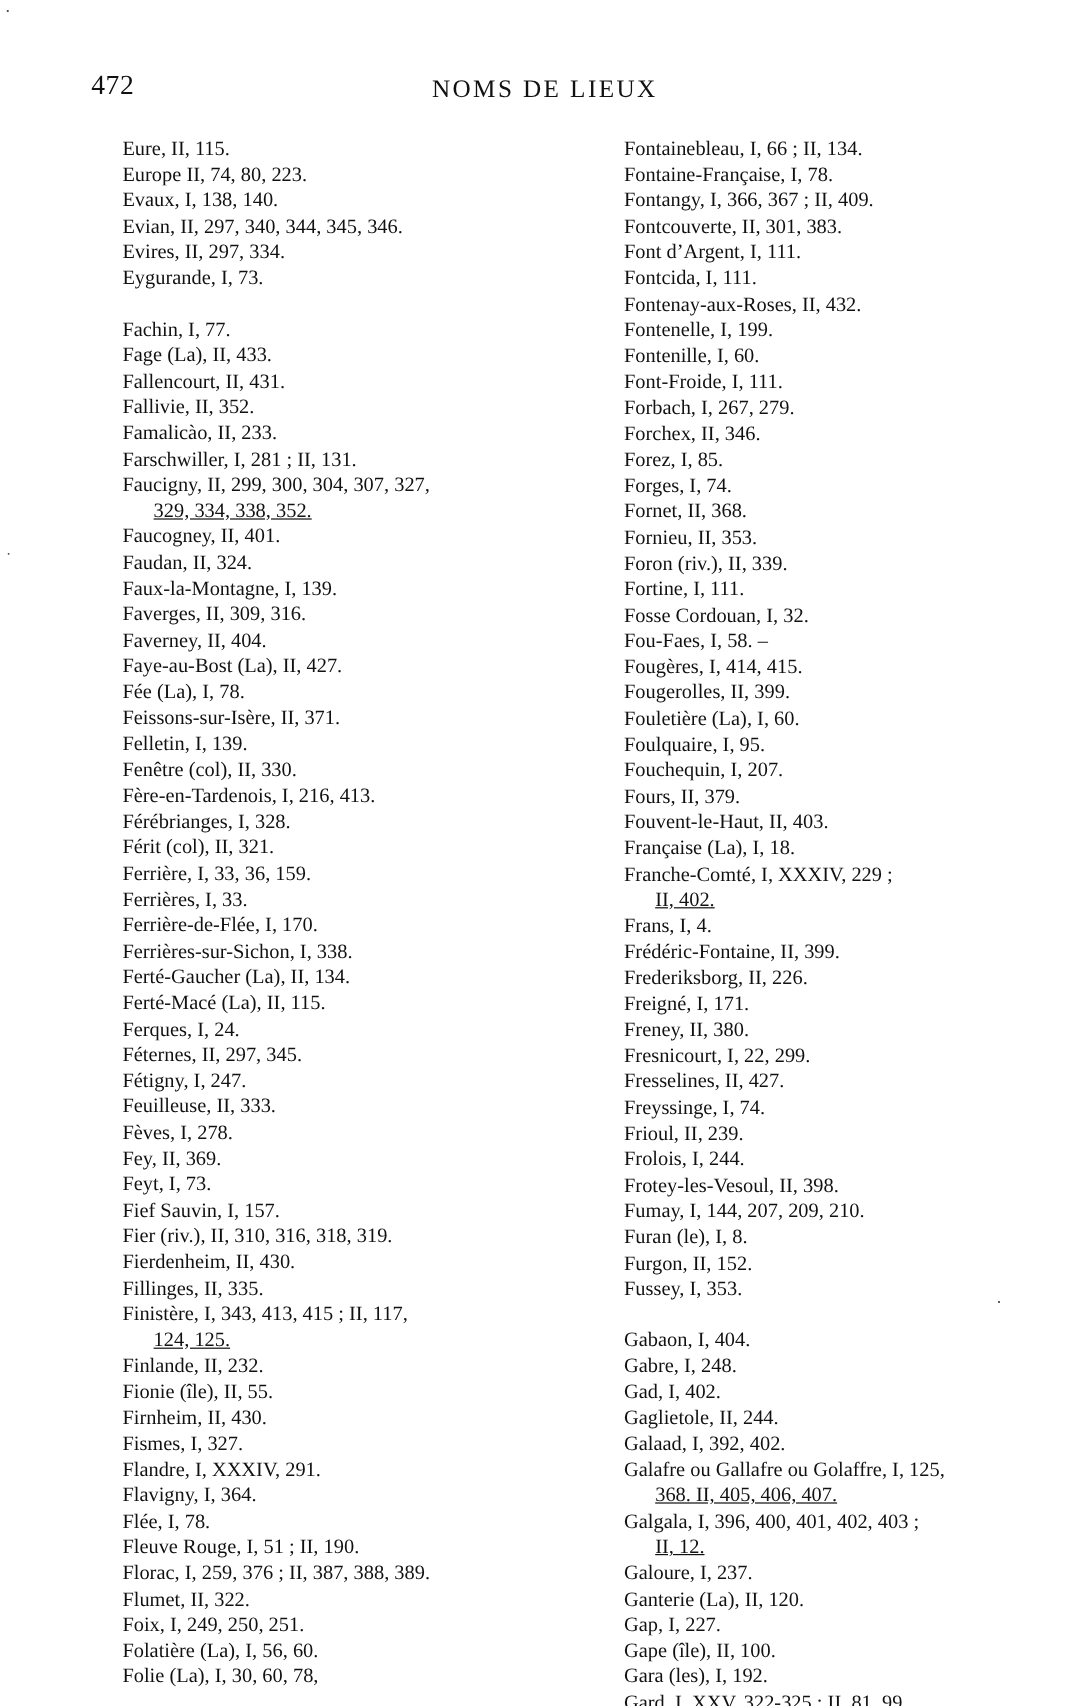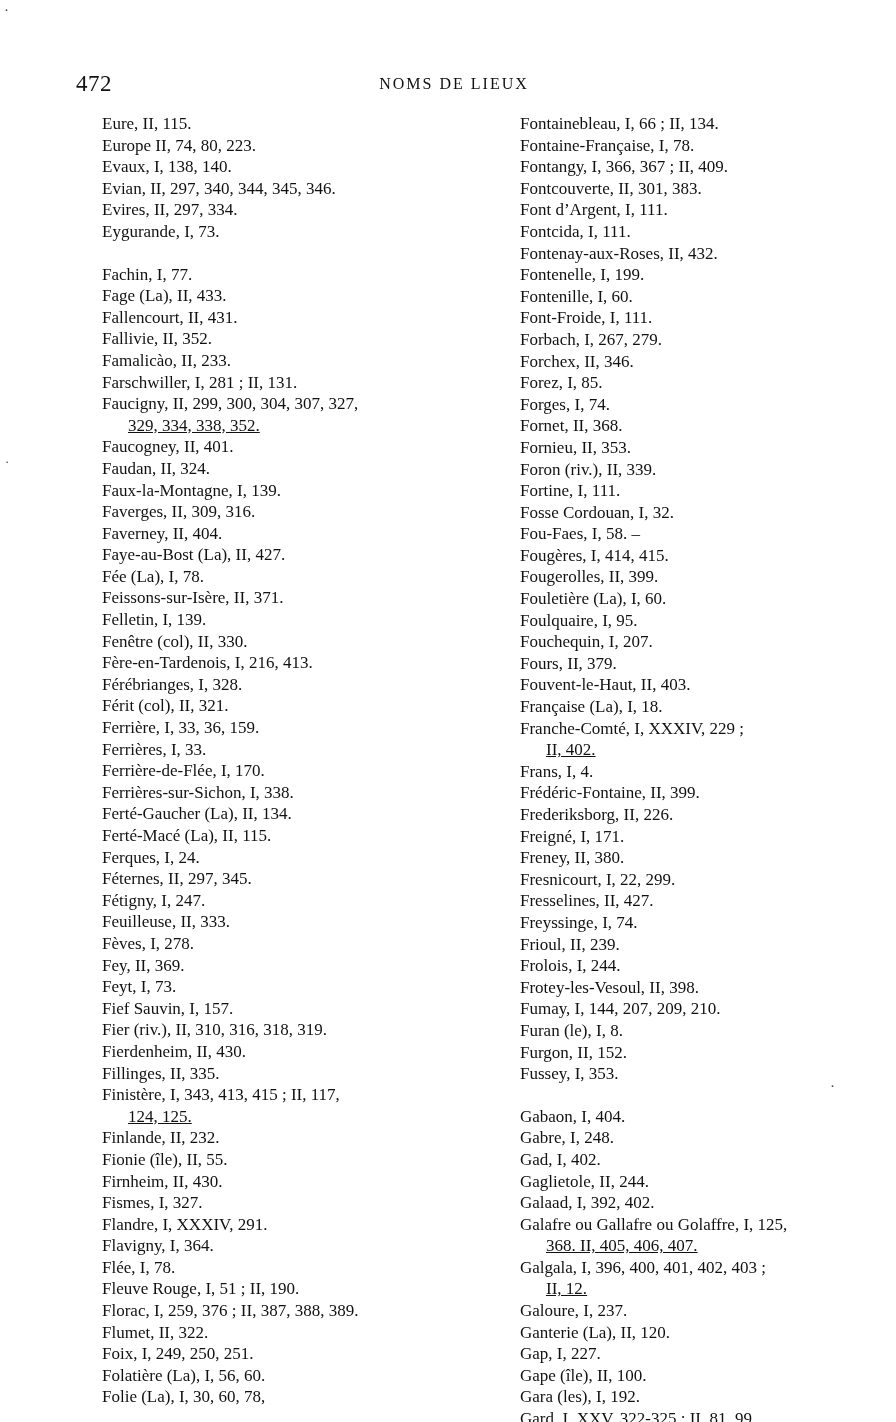--- a/index.html
+++ b/index.html
@@ -17,40 +17,40 @@
   }
   .page {
     position: relative;
     width: 896px;
     height: 1422px;
     box-sizing: border-box;
     padding: 0;
   }
   .header {
     position: absolute;
-    top: 71px;
+    top: 58px;
     left: 0;
     width: 868px;
     height: 28px;
   }
   .folio {
     position: absolute;
     left: 76px;
     top: 0;
     font-size: 23px;
     letter-spacing: 0.5px;
     color: #111;
   }
   .running-title {
     position: absolute;
     left: 0;
     top: 4px;
     width: 896px;
     text-align: center;
-    font-size: 16px;
+    font-size: 21px;
     letter-spacing: 2.0px;
     color: #111;
     font-variant: small-caps;
     text-transform: uppercase;
     padding-left: 12px;
     box-sizing: border-box;
   }
   .columns {
     position: absolute;
     top: 113px;

